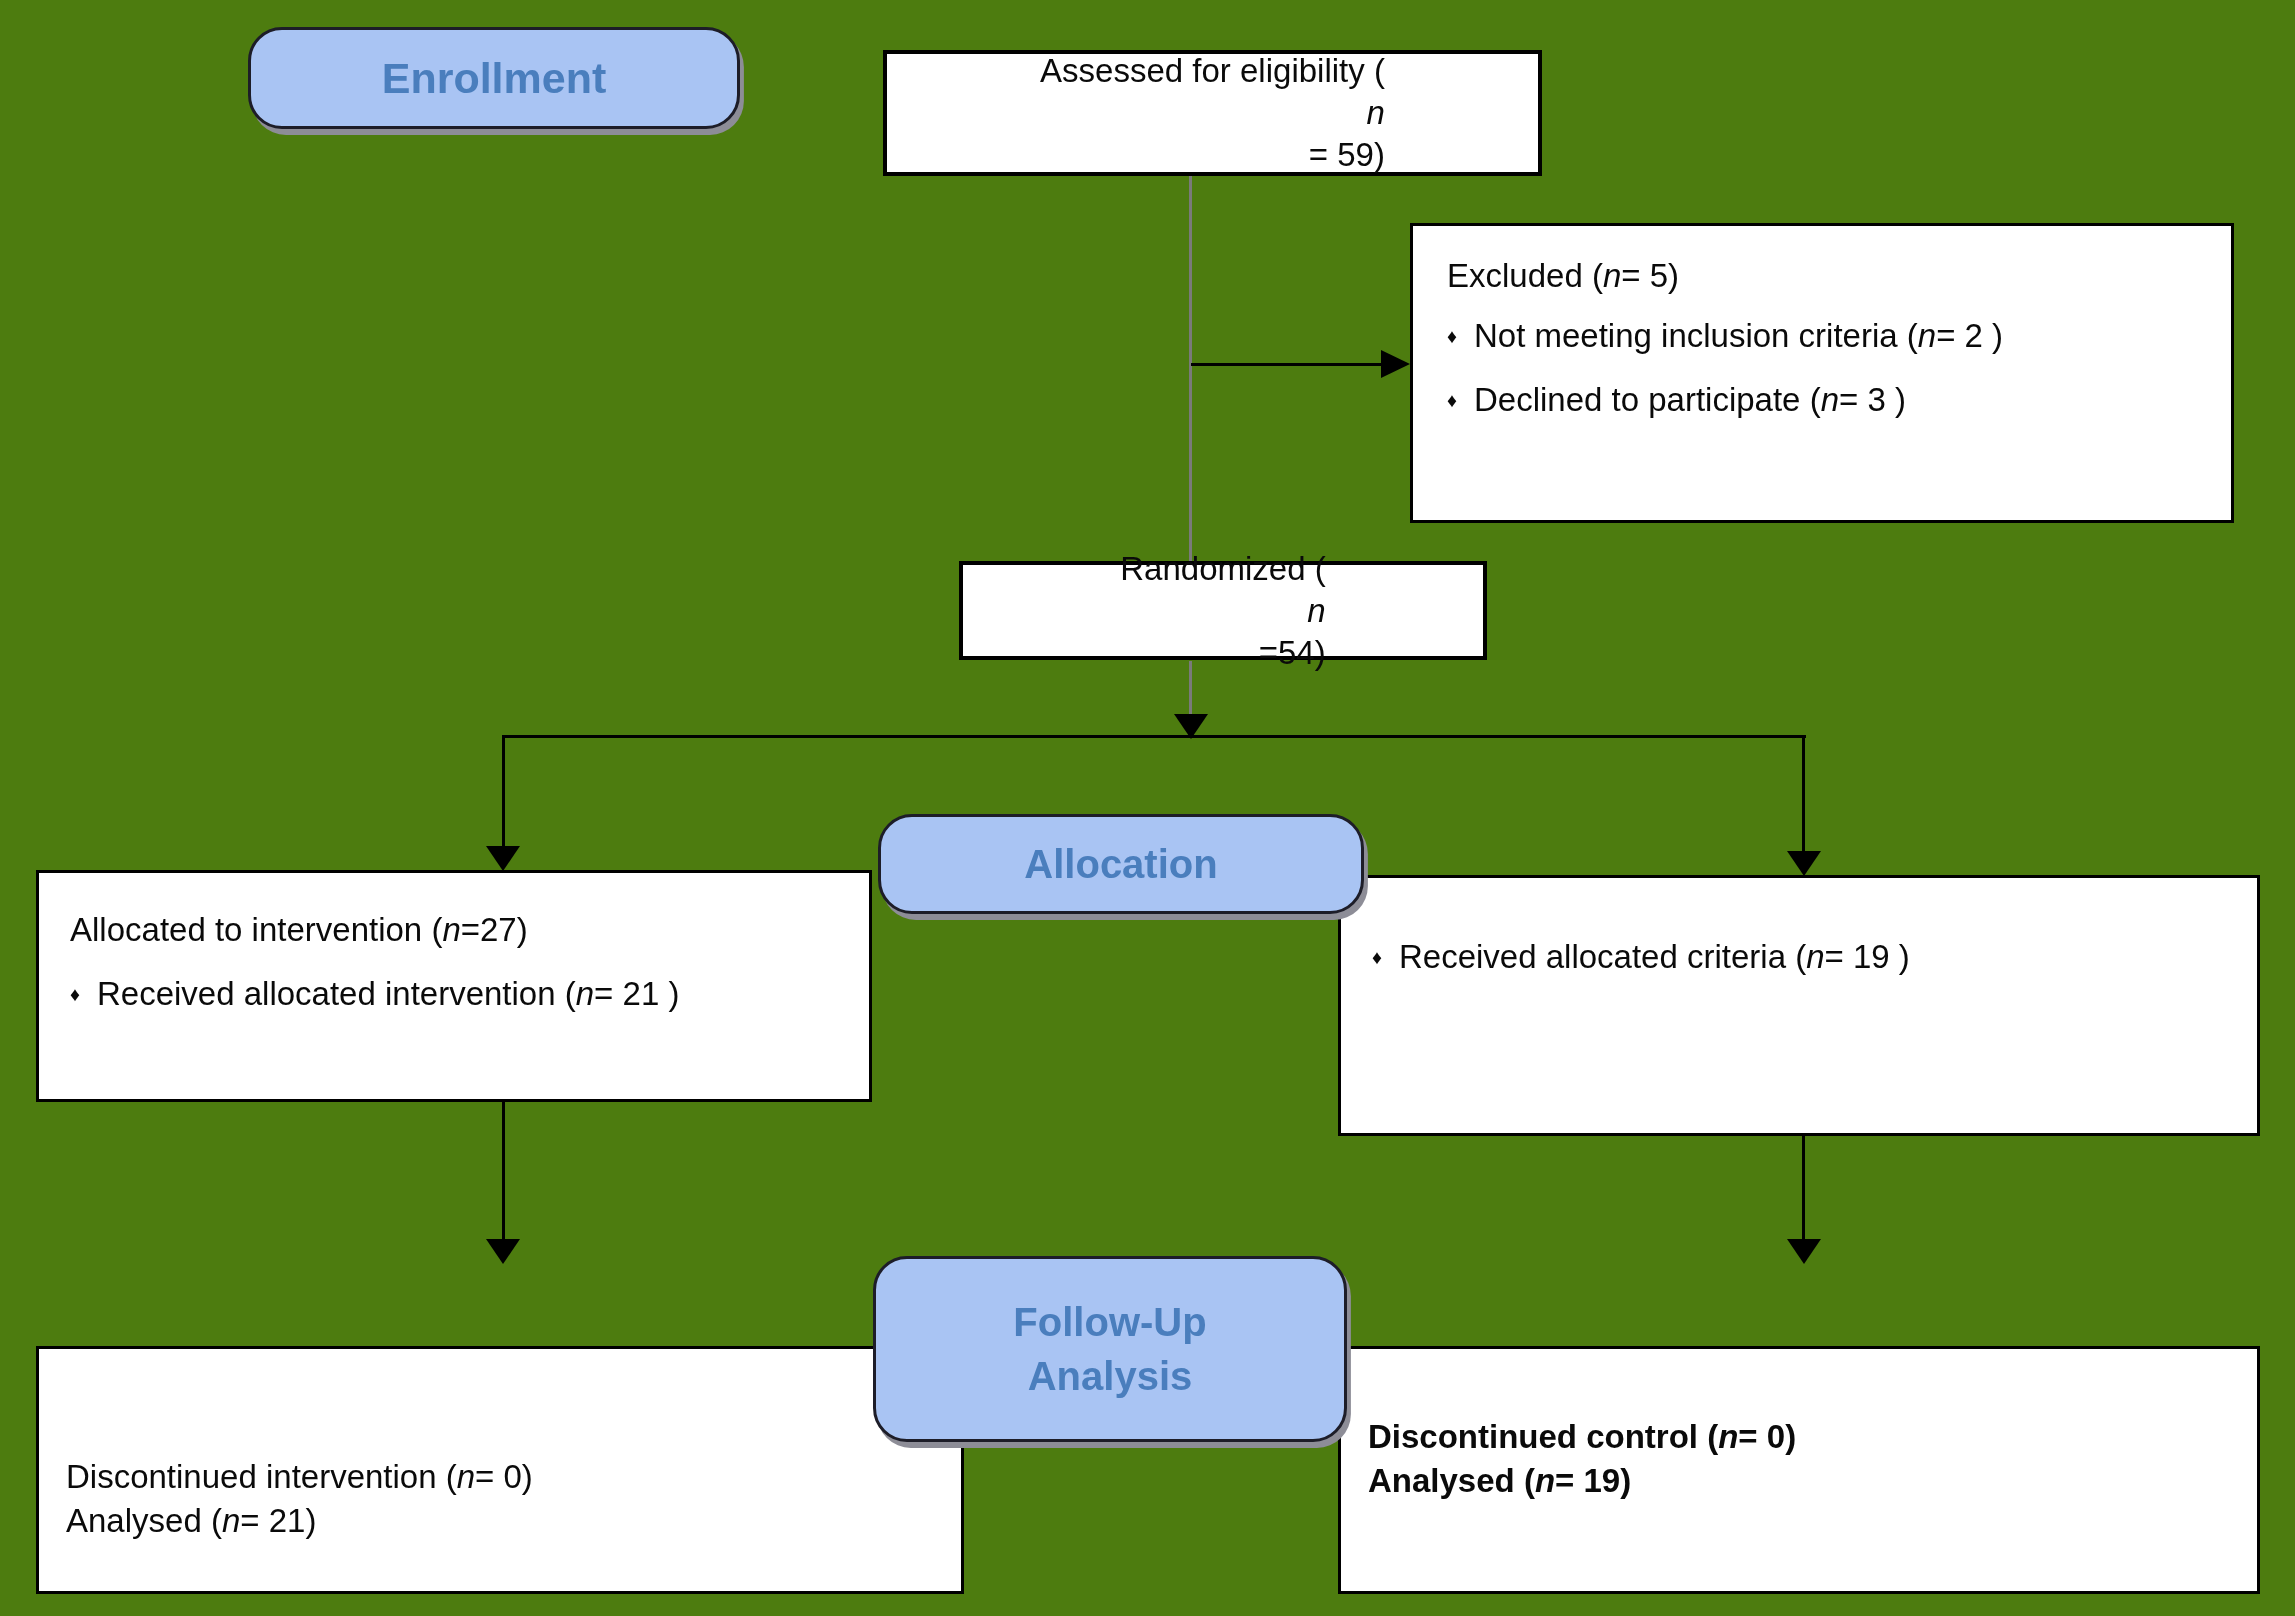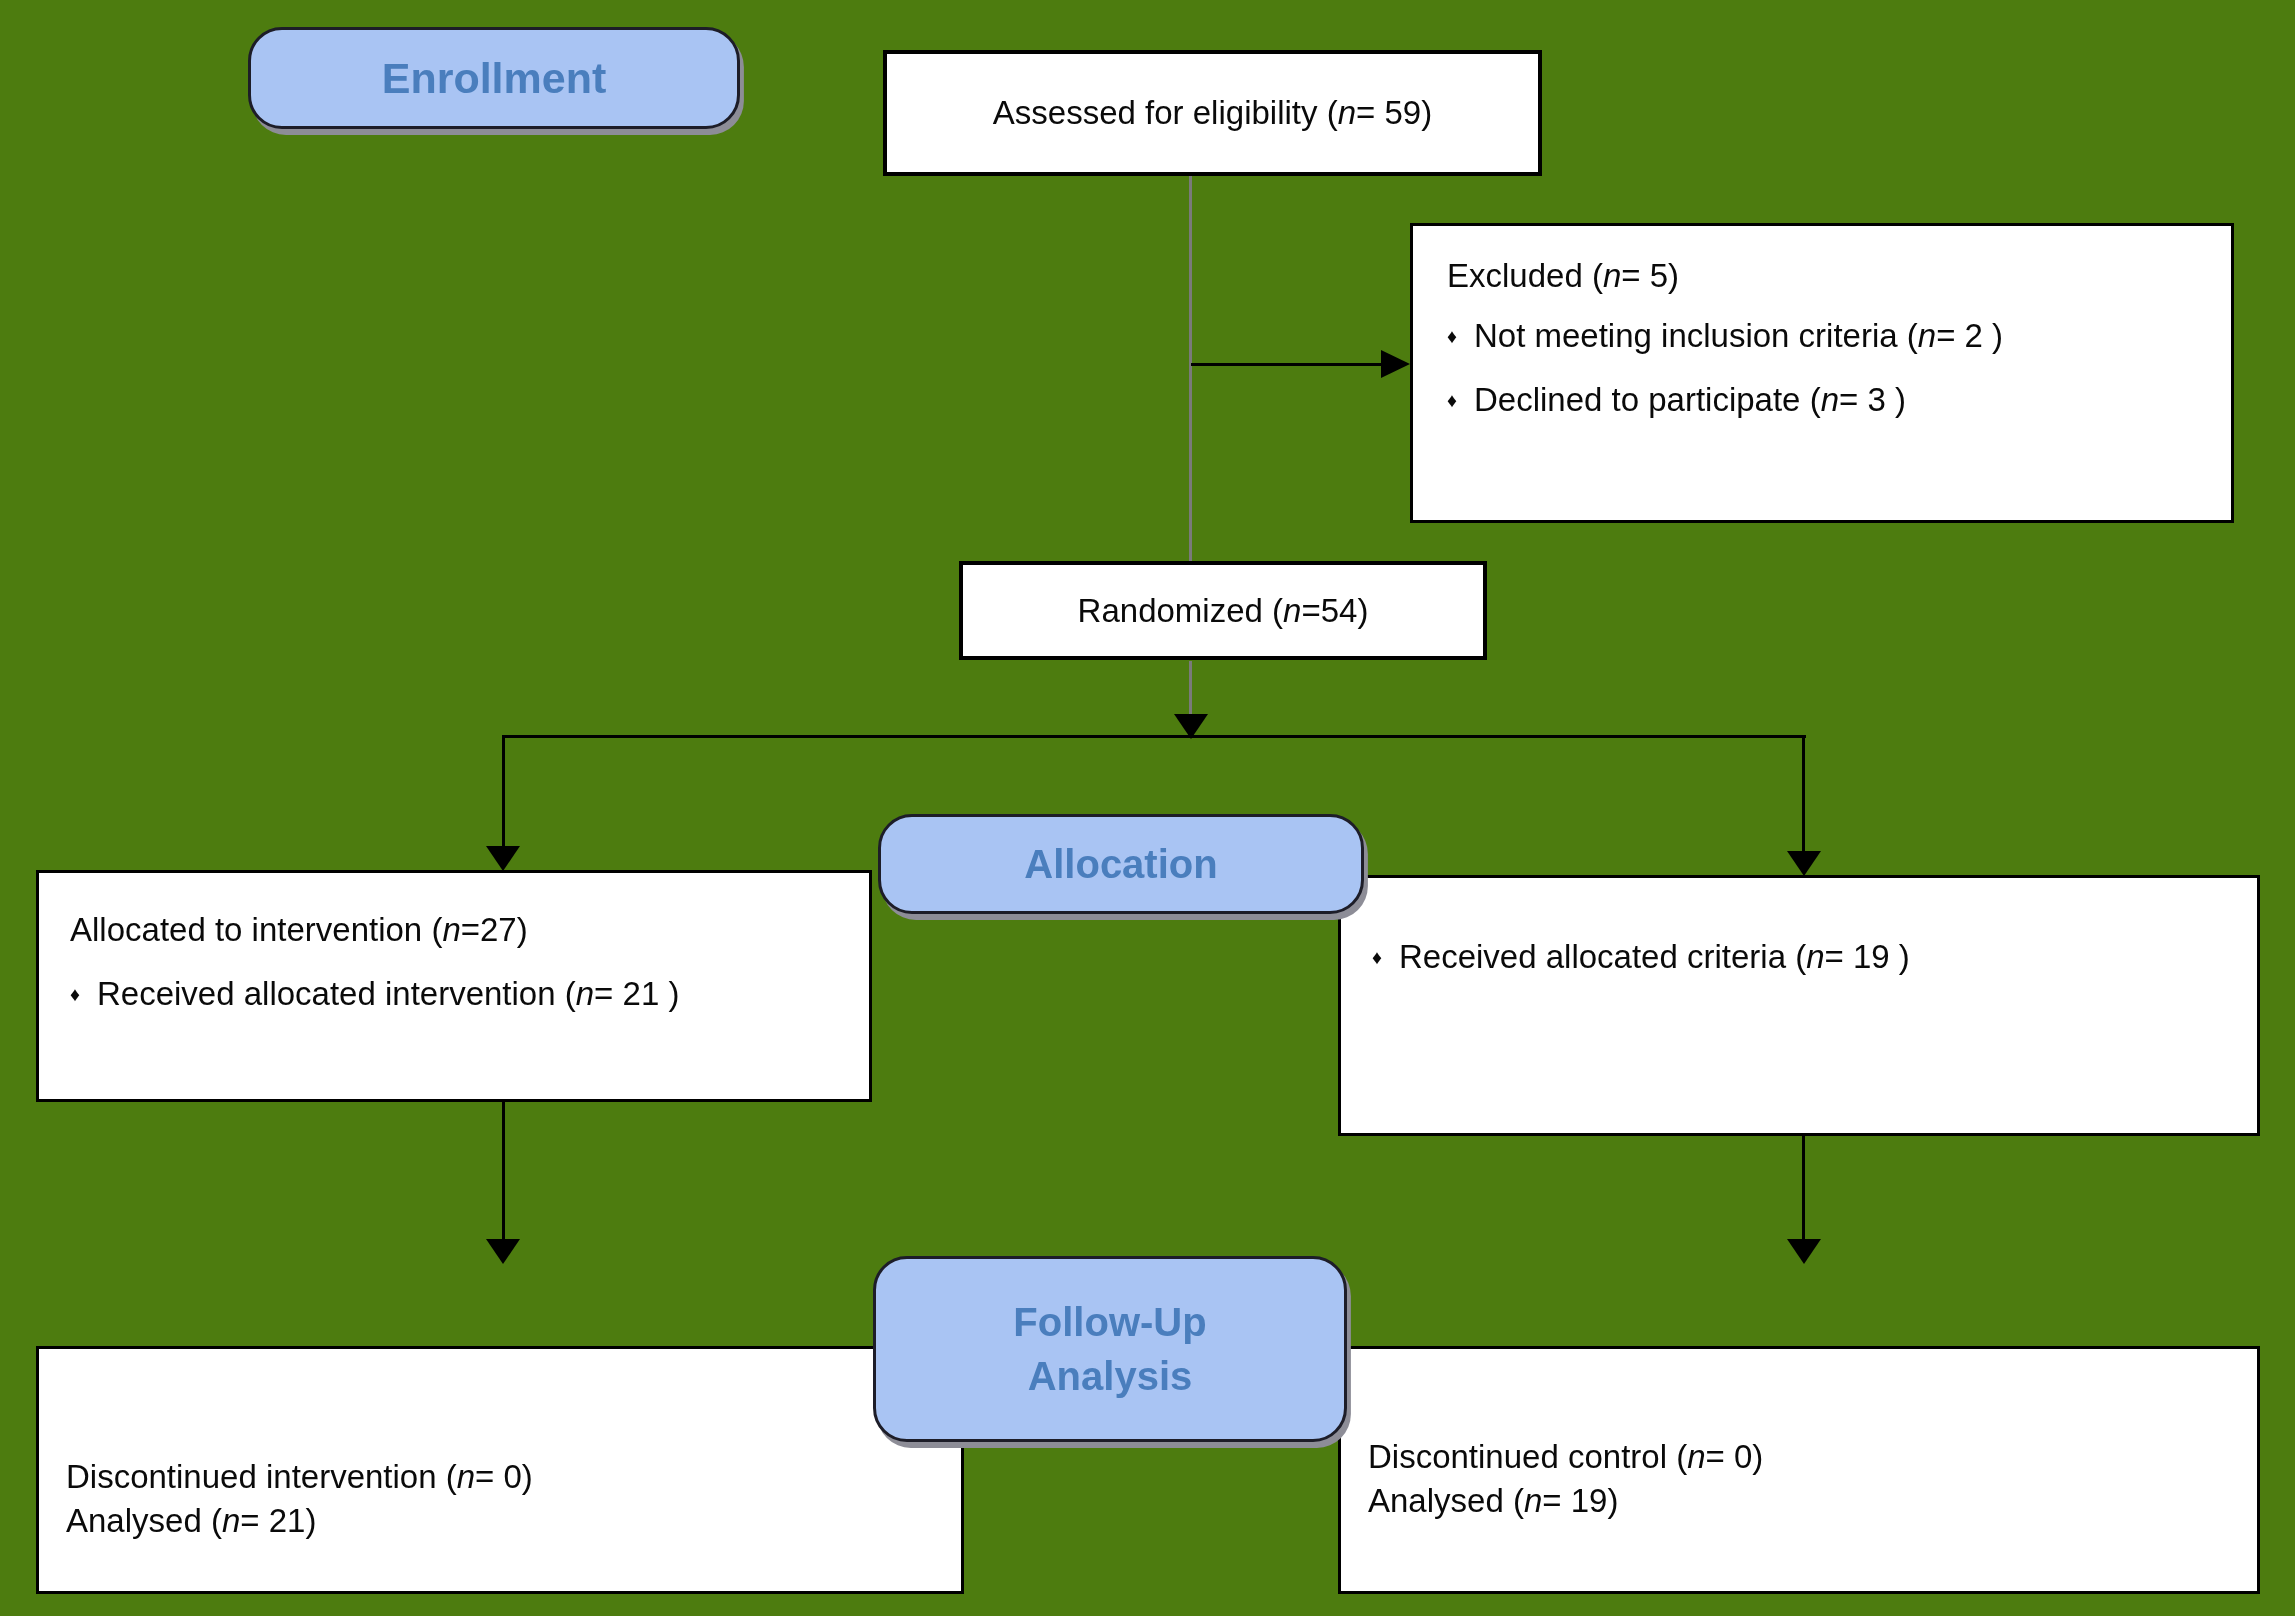--- a/index.html
+++ b/index.html
@@ -36,21 +36,21 @@
     display:flex;flex-direction:column;align-items:center;justify-content:center;
     color:#4A7EBD;
     font-weight:bold;
     font-size:40px;
     line-height:1.35;
     z-index:5;
     text-align:center;
   }
   
   .n{font-style:italic;}
-  .row{display:flex;align-items:flex-start;}
+  .row{display:flex;align-items:flex-end;flex-direction:column;}
   .diamond{
     font-size:19.5px;
     margin-right:17px;
     position:relative;top:-3.9px;
     flex:0 0 auto;
   }
   .bullet-row{margin-top:18px;display:flex;align-items:baseline;}
   
   .line{position:absolute;background:#000000;}
   .line.gray{background:#7A7A7A;}
@@ -163,21 +163,21 @@
 
   <div class="pbox" style="left:36px;top:1346px;width:928px;height:248px;padding:106px 13px 0 27px;line-height:44px;">
     <div>
       <span>Discontinued intervention (</span><span class="n">n</span><span>= 0)</span>
     </div>
     <div>
       <span>Analysed (</span><span class="n">n</span><span>= 21)</span>
     </div>
   </div>
 
-  <div class="pbox" style="left:1338px;top:1346px;width:922px;height:248px;padding:86px 13px 0 27px;line-height:44px;">
+  <div class="pbox" style="left:1338px;top:1346px;width:922px;height:248px;padding:66px 13px 0 27px;line-height:44px;font-weight:bold;">
     <div>
       <span>Discontinued control (</span><span class="n">n</span><span>= 0)</span>
     </div>
     <div>
       <span>Analysed (</span><span class="n">n</span><span>= 19)</span>
     </div>
   </div>
 
 </div>
 

